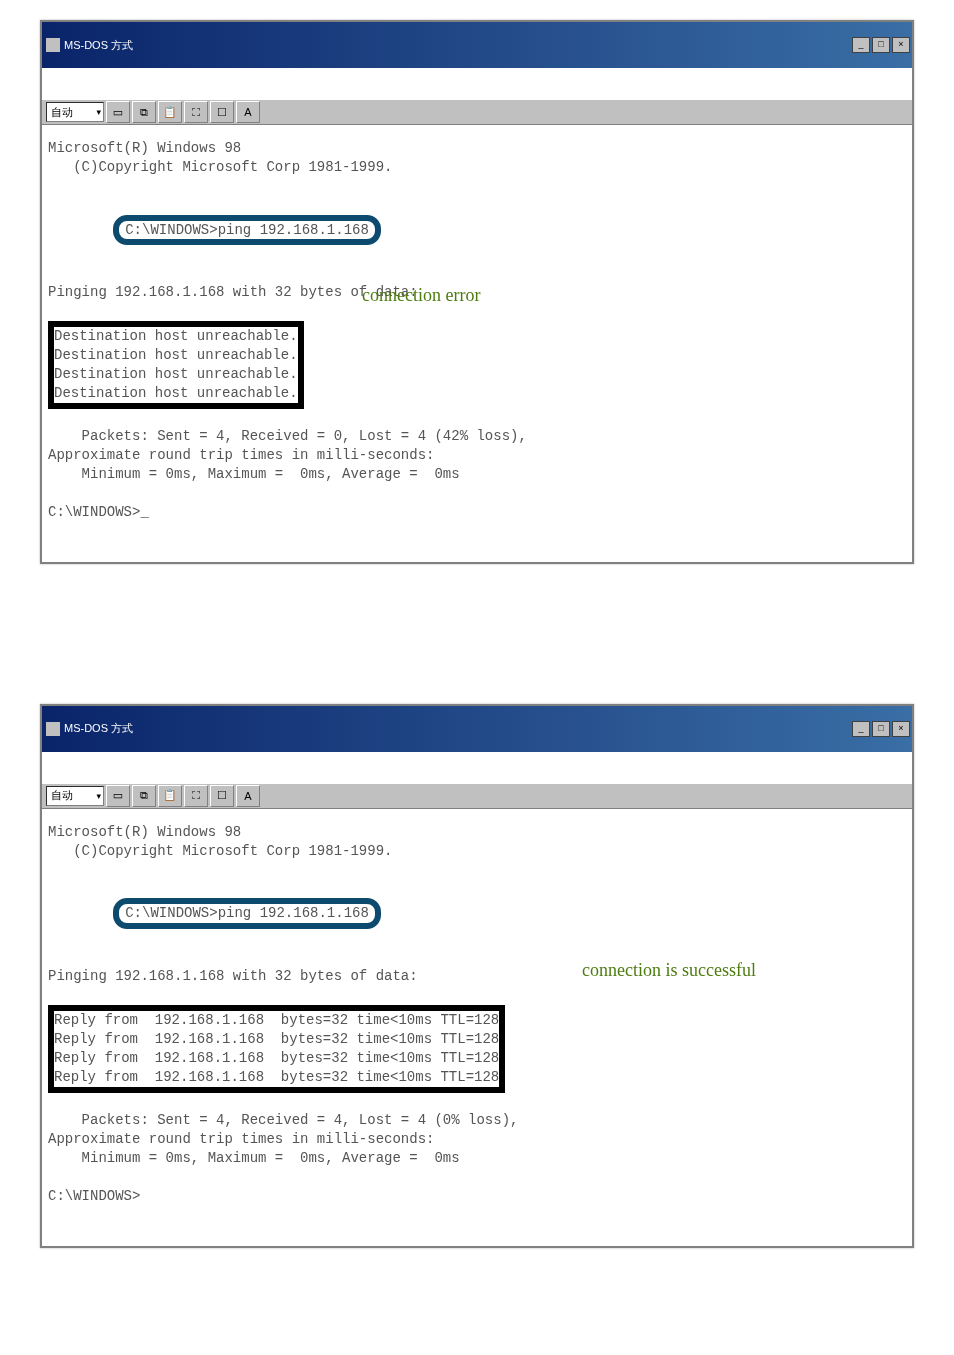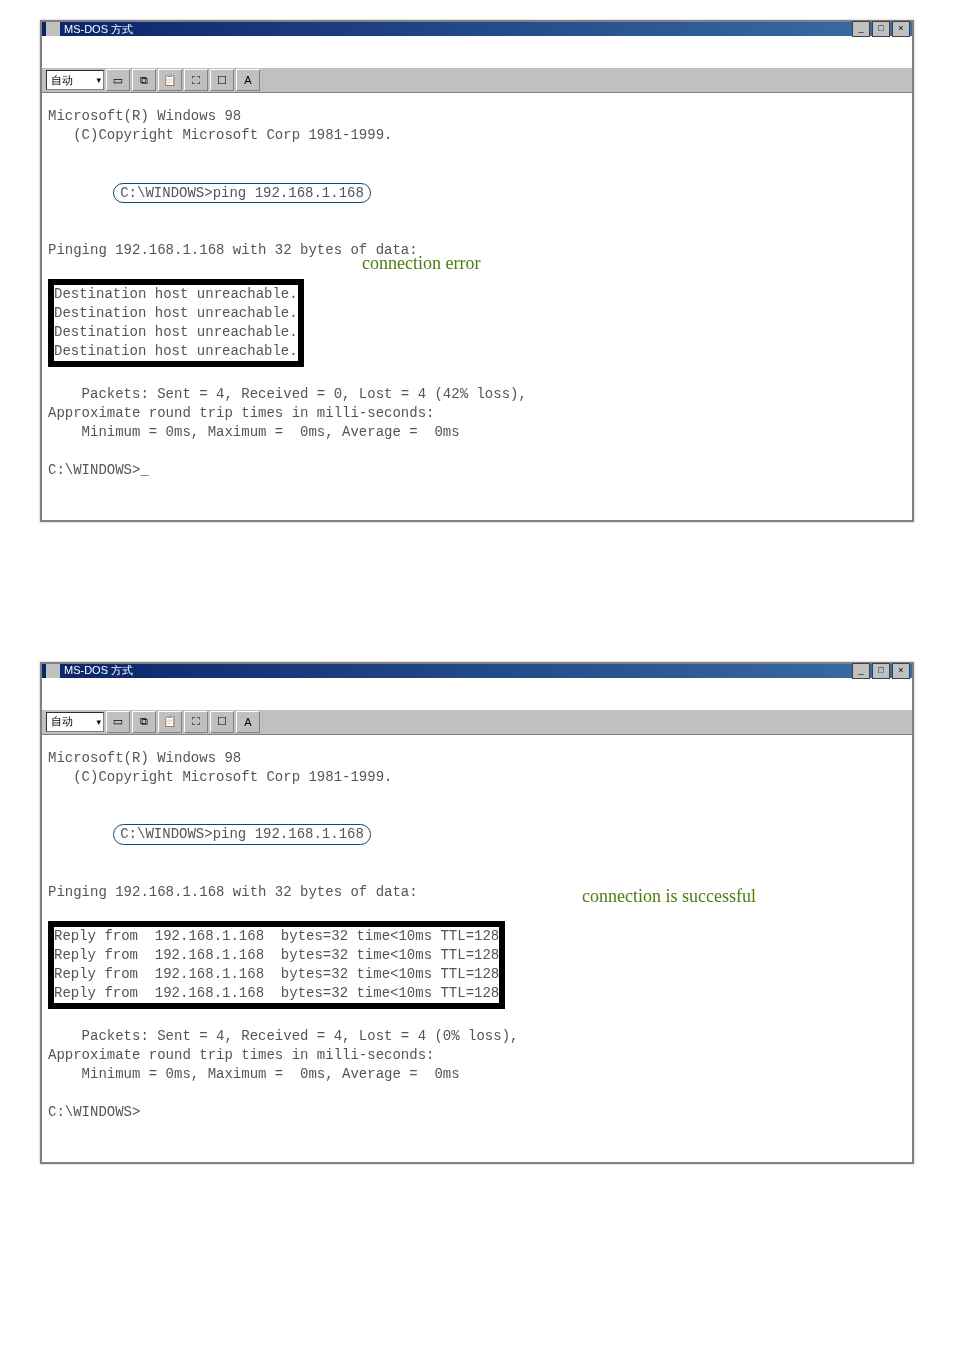--- a/index.html
+++ b/index.html
@@ -18,21 +18,21 @@
     box-shadow: 0 0 2px rgba(0,0,0,0.3);
   }
   .titlebar {
     background: linear-gradient(to right, #0a246a, #3a6ea5);
     color: #ffffff;
     display: flex;
     align-items: center;
     justify-content: space-between;
     height: 14px;
     font-size: 11px;
-    padding: 0 2px;
+    padding: 16px 2px;
   }
   .titlebar-left {
     display: flex;
     align-items: center;
     gap: 4px;
     padding-left: 2px;
   }
   .titlebar-icon {
     width: 14px;
     height: 14px;
@@ -100,21 +100,21 @@
     font-family: "Courier New", monospace;
     font-size: 14px;
     line-height: 1.35;
     padding: 14px 6px 40px 6px;
     position: relative;
     min-height: 260px;
   }
   .line { white-space: pre; }
   .cmd-highlight {
     display: inline-block;
-    border: 1px solid #0c4a6e;
+    border: 6px solid #0c4a6e;
     border-radius: 14px;
     padding: 0 6px;
     margin-left: -2px;
   }
   .box-highlight {
     display: inline-block;
     border: 6px solid #000000;
     padding: 0 0;
   }
   .annotation {

